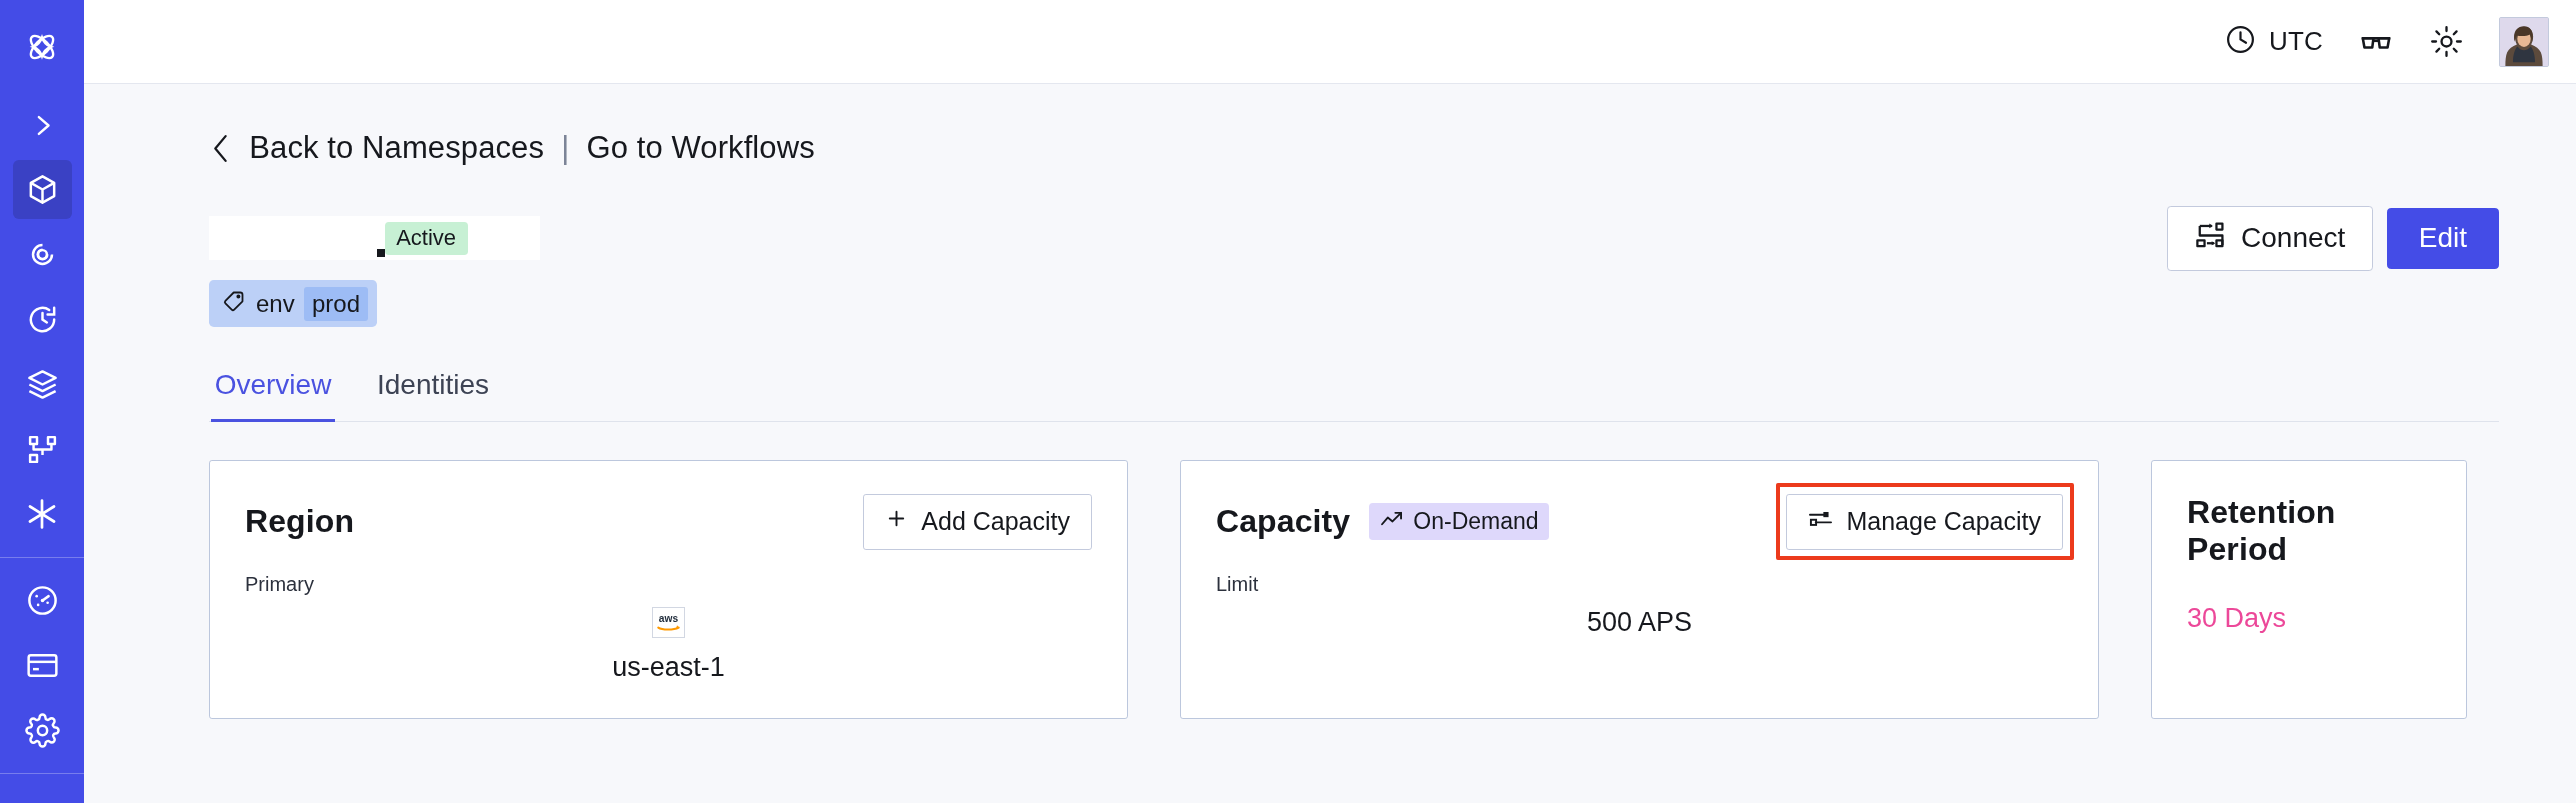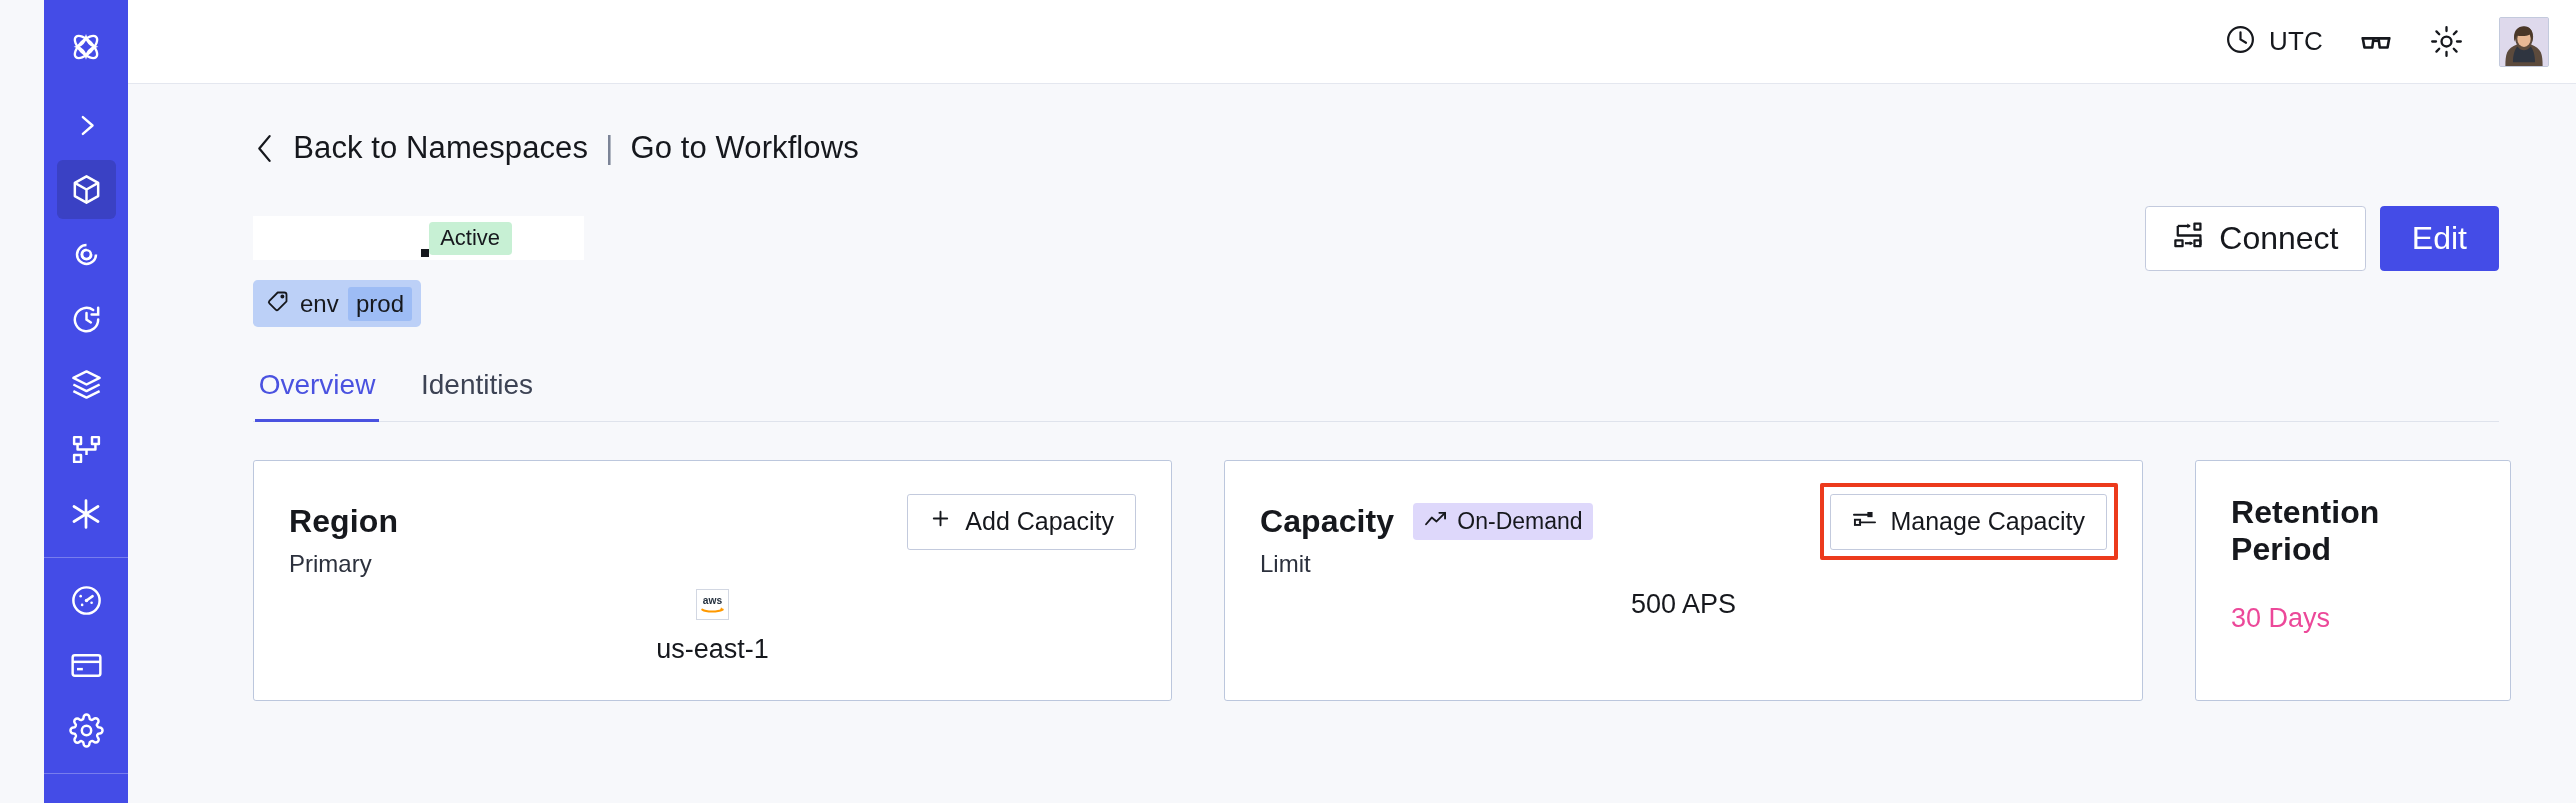--- a/index.html
+++ b/index.html
@@ -5,21 +5,21 @@
   * { margin:0; padding:0; box-sizing:border-box; }
   html, body { width:2576px; height:804px; overflow:hidden; }
   body {
     font-family:"Liberation Sans", sans-serif;
     background:#f7f8fb;
     color:#16181d;
     -webkit-font-smoothing:antialiased;
   }
 
   
-  .app { display:flex; width:2576px; height:804px;padding-left:44px; }
+  .app { display:flex; width:2576px; height:804px; }
 
   
   .sidebar {
     width:84px; flex:0 0 84px; height:804px;
     background:#444ce7;
     display:flex; flex-direction:column; align-items:center;
     padding-top:13.4px;
     position:relative;
     overflow:hidden;
   }
@@ -82,21 +82,21 @@
   }
   .title-dot { width:7.7px; height:7.7px; background:#16181d; margin-left:-163px; margin-top:29px; }
   .badge-active {
     background:#c7f0d4; color:#16181d;
     font-size:22px; padding:3.8px 11.5px; border-radius:3.8px;
     flex:0 0 auto;
   }
   .title-actions { margin-left:auto; display:flex; align-items:center; gap:13.4px; }
   .btn {
     display:inline-flex; align-items:center; gap:15.3px;
-    font-size:32px; line-height:1;
+    font-size:28px; line-height:1;
     padding:15.3px 27px;
     border-radius:3.8px;
     white-space:nowrap;
   }
   .btn-outline { background:#fff; border:1px solid #c3cadd; color:#16181d; }
   .btn-primary { background:#444ce7; border:1px solid #444ce7; color:#ffffff; padding:15.3px 31px; }
 
   
   .tag-row { margin-bottom:42px; }
   .chip-tag {
@@ -146,21 +146,21 @@
     font-size:23px; padding:4.8px 10.5px; border-radius:3.8px;
     margin-left:19px;
   }
   .card-head .card-btn { margin-left:auto; }
   .card-btn {
     display:inline-flex; align-items:center; gap:13.4px;
     background:#fff; border:1px solid #c3cadd; border-radius:2.9px;
     font-size:25px; color:#16181d; padding:12.5px 21px;
     white-space:nowrap;
   }
-  .card-sublabel { font-size:24px; color:#2c313d; }
+  .card-sublabel { font-size:20px; color:#2c313d; margin-top:23px; }
   .card-value { font-size:27px; color:#16181d; margin-top:11.5px; display:flex; align-items:center; gap:13.4px;flex-direction:column; }
   .card-value-big { font-size:27px; color:#ec4899; margin-top:35px; }
   .aws-logo {
     width:33px; height:31px; border:1px solid #d2d7e2; background:#fff;
     display:flex; align-items:center; justify-content:center; flex:0 0 auto;
   }
 
   
   .hl-wrap { position:relative; display:inline-flex; }
   .hl-wrap::after {

